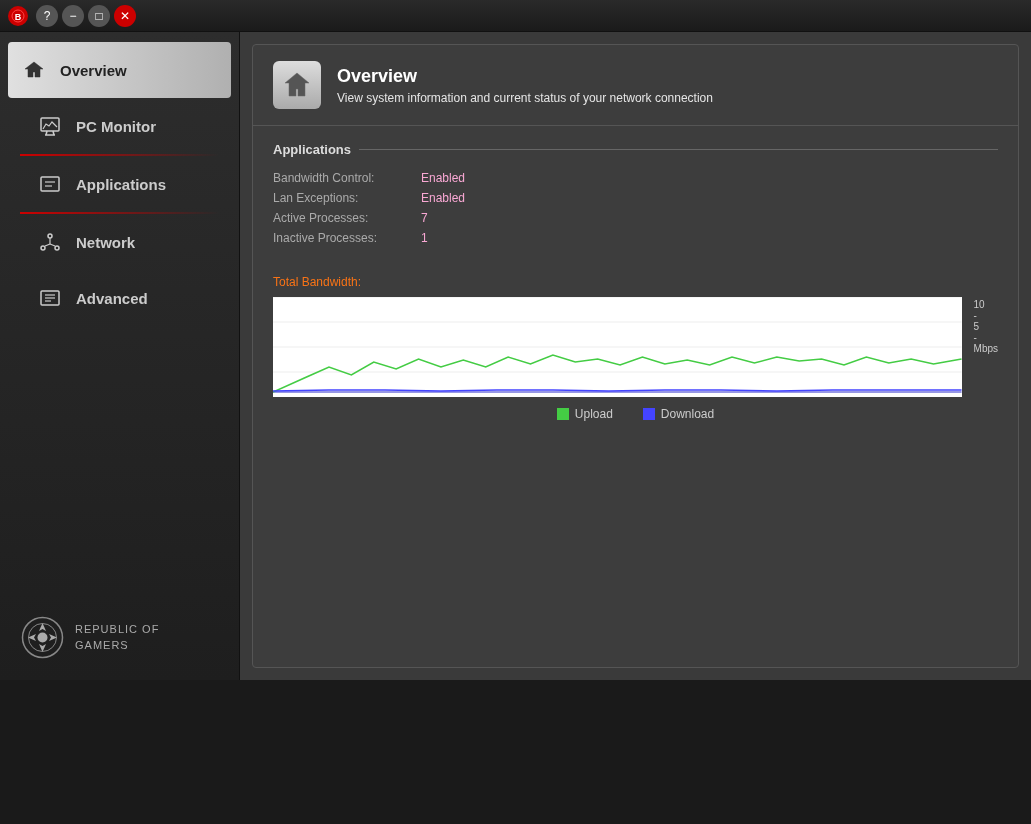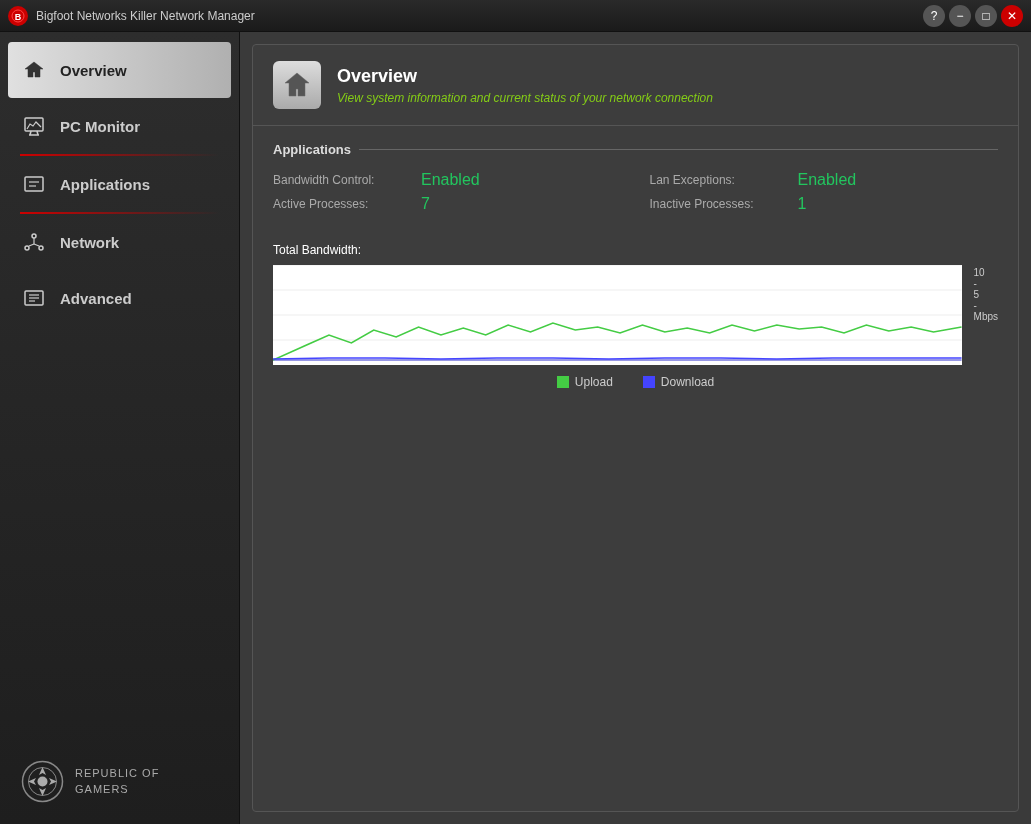--- a/index.html
+++ b/index.html
@@ -61,37 +61,37 @@
     }
 
     .titlebar-btn.help { background: #555; }
     .titlebar-btn.minimize { background: #555; }
     .titlebar-btn.maximize { background: #555; }
     .titlebar-btn.close { background: #cc0000; }
 
     
     .main-layout {
       display: flex;
-      height: 792px;
+      height: 648px;
     }
 
     
     .sidebar {
       width: 240px;
       background: linear-gradient(to bottom, #2d2d2d 0%, #1e1e1e 100%);
       border-right: 1px solid #111;
       display: flex;
       flex-direction: column;
       padding-top: 10px;
     }
 
     .nav-item {
       display: flex;
       align-items: center;
-      padding: 14px 20px;
+      padding: 14px 36px;
       cursor: pointer;
       color: #ccc;
       font-size: 15px;
       font-weight: bold;
       gap: 12px;
       position: relative;
     }
 
     .nav-item.active {
       background: linear-gradient(to right, #e0e0e0, #b0b0b0);
@@ -188,23 +188,22 @@
     }
 
     .page-header-info h1 {
       color: #fff;
       font-size: 18px;
       font-weight: bold;
       margin-bottom: 4px;
     }
 
     .page-header-info p {
-      color: #84cc16;
-      font-size: 12px;
-      font-style: italic;
+      color: #e5e5e5;
+      font-size: 12px;
     }
 
     
     .section {
       padding: 16px 20px;
     }
 
     .section-title {
       color: #ddd;
       font-size: 13px;
@@ -217,50 +216,50 @@
 
     .section-title::after {
       content: '';
       flex: 1;
       height: 1px;
       background: #666;
     }
 
     .stats-grid {
       display: grid;
-      grid-template-columns: 1fr 1fr;
+      grid-template-columns: 1fr;
       gap: 6px 28px;
       margin-bottom: 14px;
     }
 
     .stat-row {
       display: flex;
       align-items: center;
       gap: 8px;
     }
 
     .stat-label {
       color: #aaa;
       font-size: 12px;
       min-width: 140px;
     }
 
     .stat-value {
-      color: #22c55e;
-      font-size: 16px;
+      color: #f9a8d4;
+      font-size: 12px;
       text-align: right;
     }
 
     
     .bandwidth-section {
       padding: 0 20px 16px;
     }
 
     .bandwidth-label {
-      color: #ffffff;
+      color: #f97316;
       font-size: 12px;
       margin-bottom: 8px;
     }
 
     .chart-container {
       display: flex;
       gap: 8px;
       align-items: stretch;
     }
 
@@ -307,21 +306,20 @@
 </head>
 <body>
 
 <div class="titlebar">
   <div class="titlebar-logo">
     <svg width="14" height="14" viewBox="0 0 14 14">
       <circle cx="7" cy="7" r="6" fill="#cc0000" stroke="#ff4444" stroke-width="1"></circle>
       <text x="7" y="11" text-anchor="middle" fill="white" font-size="9" font-weight="bold">B</text>
     </svg>
   </div>
-  <span class="titlebar-text">Bigfoot Networks Killer Network Manager</span>
   <div class="titlebar-controls">
     <button class="titlebar-btn help">?</button>
     <button class="titlebar-btn minimize">−</button>
     <button class="titlebar-btn maximize">□</button>
     <button class="titlebar-btn close">✕</button>
   </div>
 </div>
 
 <div class="main-layout">
 

